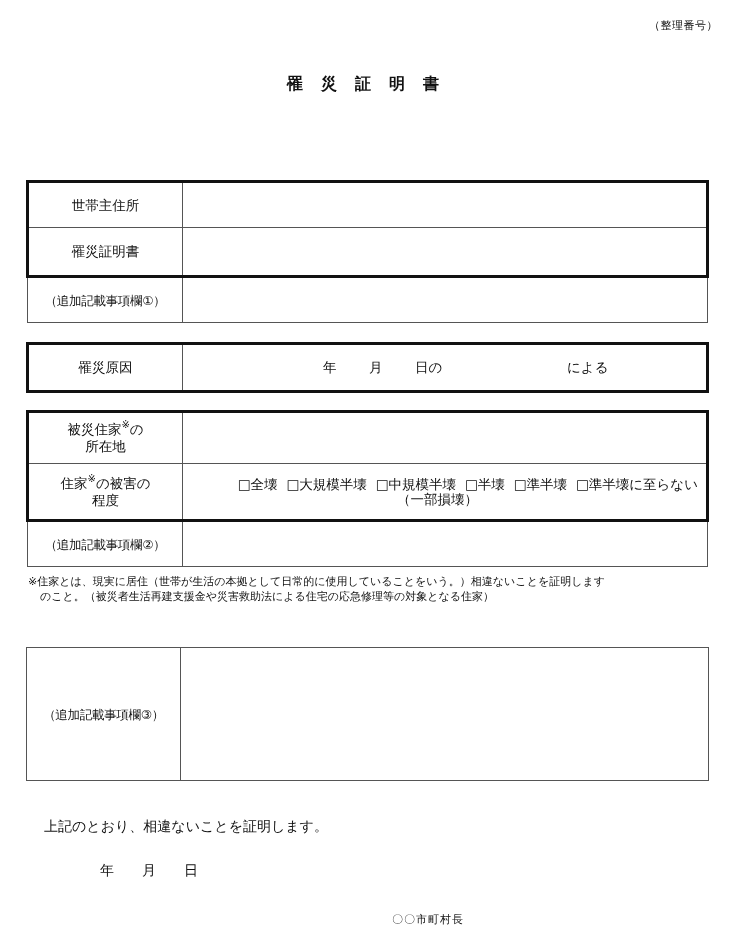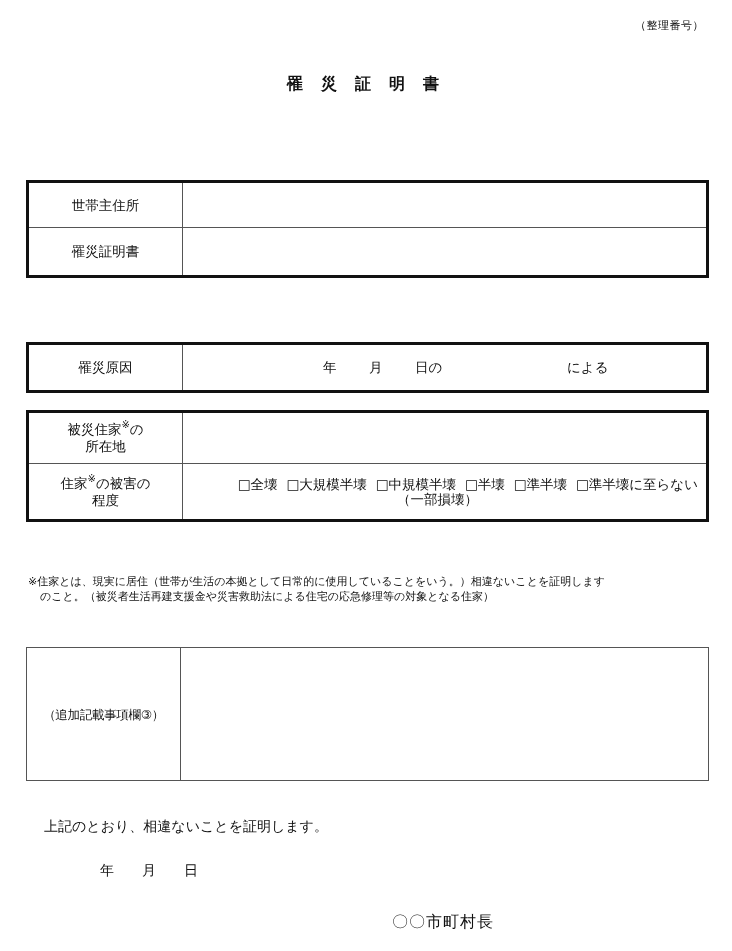--- a/index.html
+++ b/index.html
@@ -2,21 +2,21 @@
 <html><head>
 <meta charset="utf-8">
 <style>
   html, body { margin: 0; padding: 0; background: #ffffff; }
   body {
     width: 732px; height: 951px; position: relative; overflow: hidden;
     font-family: "DejaVu Sans", "Liberation Sans", sans-serif;
     color: #111;
   }
   .abs { position: absolute; }
-  .ref-no { top: 18px; right: 28px; font-size: 11px; letter-spacing: 0.5px; }
+  .ref-no { top: 18px; right: 14px; font-size: 11px; letter-spacing: 0.5px; }
   .title {
     top: 74px; left: 0; width: 732px; text-align: center;
     font-size: 16px; font-weight: bold; letter-spacing: 18px; padding-left: 12px; box-sizing: border-box;
   }
   table.form {
     position: absolute; left: 26px; width: 683px; border-collapse: collapse; table-layout: fixed;
   }
   table.form td {
     border: 1px solid #555; padding: 0; font-size: 13.5px; vertical-align: middle;
   }
@@ -28,37 +28,41 @@
   .thick-right { border-right: 3px solid #111 !important; }
   sup.mark { font-size: 10px; vertical-align: 6px; line-height: 0; }
   .cause-cell { font-size: 12.5px; position: relative; }
   .cause-cell span { position: absolute; top: 50%; transform: translateY(-50%); }
   .damage-opts { font-size: 12px; text-align: right; padding-right: 8px !important; line-height: 15px; }
   .damage-opts .opt { margin-left: 9px; white-space: nowrap; }
   .note { left: 28px; top: 574px; width: 690px; font-size: 11px; line-height: 15px; }
   .note .l2 { padding-left: 12px; display: block; }
   .cert { left: 44px; top: 818px; font-size: 14px; }
   .date { top: 862px; font-size: 14px; }
-  .mayor { left: 392px; top: 912px; font-size: 16px; letter-spacing: 1px; }
+  .mayor { left: 392px; top: 912px; font-size: 11px; letter-spacing: 1px; }
 </style>
 </head>
 <body>
 
 <div class="abs ref-no">（整理番号）</div>
 <div class="abs title">罹災証明書</div>
 
 <table class="form" style="top:180px;">
   <tbody>
       <tr class="thick-top" style="height:46px;">
     <td class="label thick-left">世帯主住所</td>
     <td class="thick-right"></td>
   </tr>
   <tr class="thick-bottom" style="height:49px;">
     <td class="label thick-left">罹災証明書</td>
     <td class="thick-right"></td>
+  </tr>
+  <tr style="height:46px;">
+    <td class="label small">（追加記載事項欄①）</td>
+    <td></td>
   </tr>
 </tbody>
   </table>
 
 <table class="form" style="top:342px;">
   <tbody>
       <tr class="thick-top thick-bottom" style="height:48px;">
     <td class="label thick-left">罹災原因</td>
     <td class="thick-right cause-cell">
       <span style="left:140px;">年</span>
@@ -84,20 +88,24 @@
       <span>住家</span><sup class="mark">※</sup><span>の被害の</span><br>
       <span>程度</span>
     </td>
     <td class="thick-right damage-opts">
       <div>
         <span class="opt">□全壊</span><span class="opt">□大規模半壊</span><span class="opt">□中規模半壊</span><span class="opt">□半壊</span><span class="opt">□準半壊</span><span class="opt">□準半壊に至らない</span>
       </div>
       <div style="padding-right:6px;text-align:center;">（一部損壊）</div>
     </td>
   </tr>
+  <tr style="height:46px;">
+    <td class="label small">（追加記載事項欄②）</td>
+    <td></td>
+  </tr>
 </tbody>
   </table>
 
 <div class="abs note">
   <span>※住家とは、現実に居住（世帯が生活の本拠として日常的に使用していることをいう。）相違ないことを証明します</span>
   <span class="l2">のこと。（被災者生活再建支援金や災害救助法による住宅の応急修理等の対象となる住家）</span>
 </div>
 
 <table class="form" style="top:647px;">
   <tbody>

